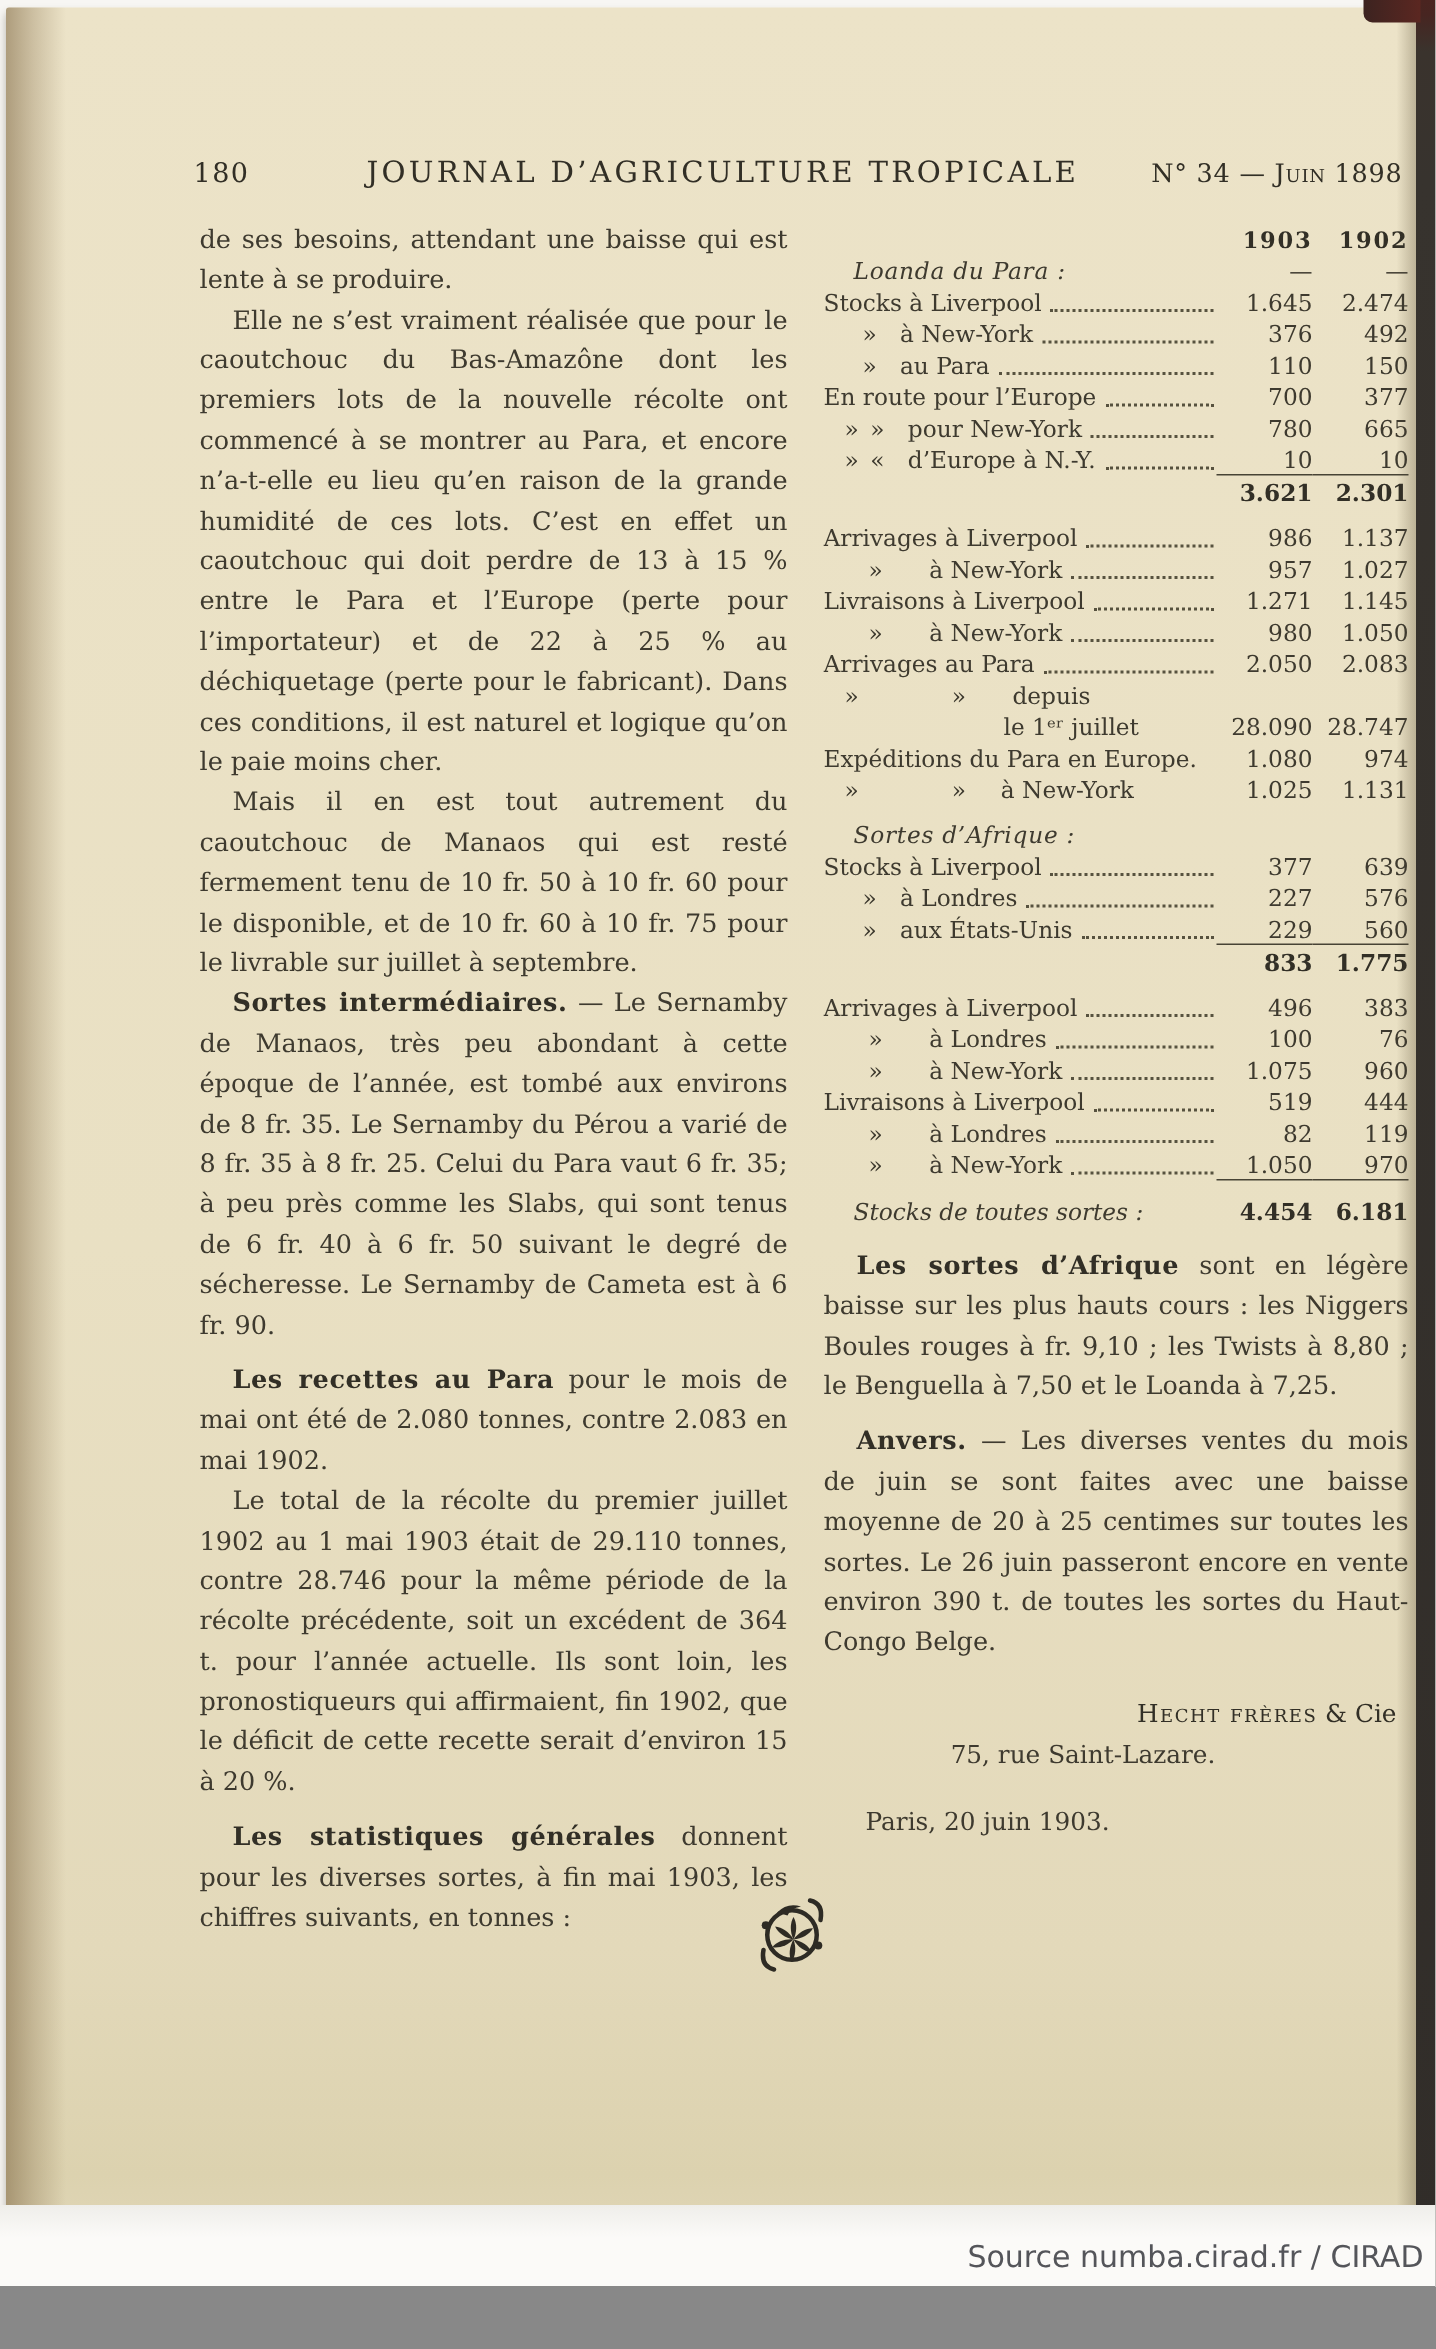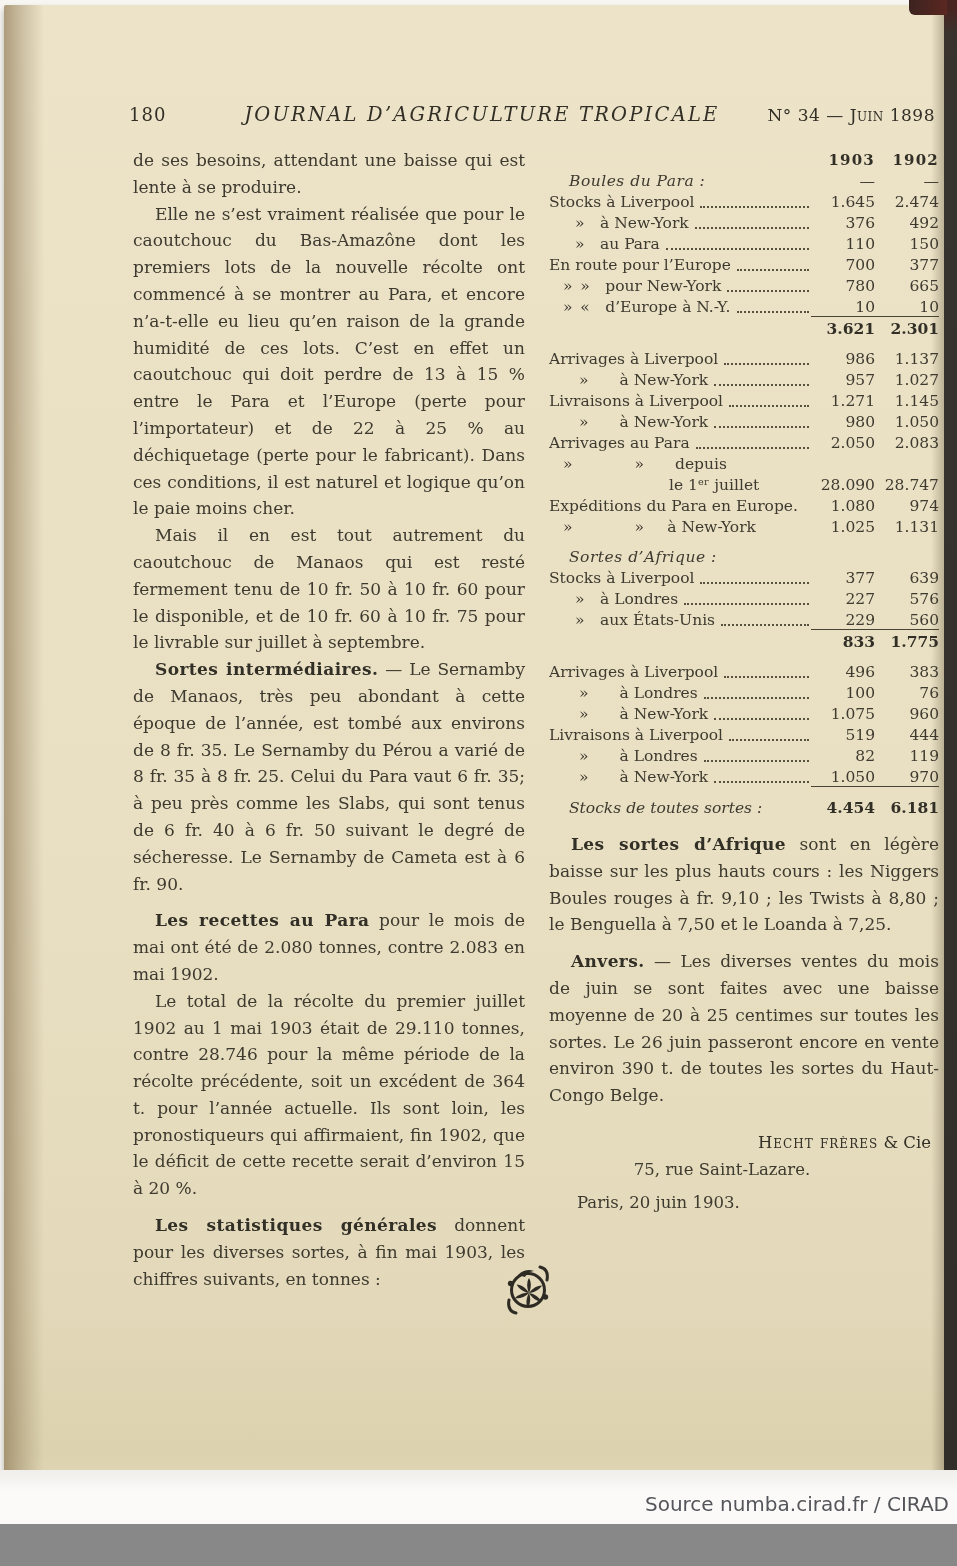--- a/index.html
+++ b/index.html
@@ -39,21 +39,21 @@
     border-radius:0 0 0 6px;
   }
   
   .page-header{
     position:absolute;left:129px;top:103px;width:806px;
     display:flex;align-items:baseline;color:var(--ink-bold);
   }
   .page-num{font-size:18px;letter-spacing:1px;}
   .journal-title{
     flex:1;text-align:center;font-size:19.5px;letter-spacing:2.2px;
-    white-space:nowrap;padding-left:30px;font-style:italic;
+    white-space:nowrap;padding-left:30px;
   }
   .issue-info{font-size:17px;letter-spacing:.5px;white-space:nowrap;}
   .issue-info .sc{font-variant:small-caps;}
   
   .col{position:absolute;top:147px;width:392px;color:var(--ink);}
   .col-left{left:133px;}
   .col-right{left:549px;top:148px;width:390px;}
   .para{
     margin:0;font-size:17px;line-height:26.8px;text-align:justify;
     text-justify:inter-word;hyphens:none;
@@ -75,21 +75,21 @@
     font-weight:700;color:var(--ink-bold);border-top:1.5px solid #474335;
   }
   tr.r-grand .t-label{font-style:italic;padding-left:20px;}
   tr.gap td{padding-top:9px;}
   tr.no-dots .t-leader{visibility:hidden;}
   
   .right-prose{margin-top:14px;}
   .sig-name{margin-top:24px;text-align:right;padding-right:8px;font-size:16.5px;color:var(--ink-bold);}
   .sig-name .sc{font-variant:small-caps;letter-spacing:1px;}
   .sig-addr{margin-top:8px;text-align:center;padding-right:44px;font-size:16.5px;}
-  .dateline{margin-top:14px;padding-left:28px;font-size:16.5px;}
+  .dateline{margin-top:26px;padding-left:28px;font-size:16.5px;}
   
   .ornament{position:absolute;left:495px;top:1256px;width:64px;height:64px;}
   
   .scan-footer{
     position:absolute;left:0;bottom:0;width:100%;height:54px;
     background:linear-gradient(180deg,#efeeea,#fbfaf8 40%);
     display:flex;align-items:center;justify-content:flex-end;
   }
   .scan-footer span{
     font-family:"DejaVu Sans","Liberation Sans",sans-serif;
@@ -129,21 +129,21 @@
 
       <tr class="r-years">
             <td class="c-label">
               <span class="t-label"></span>
             </td>
             <td class="c-num">1903</td>
             <td class="c-num">1902</td>
           </tr>
           <tr class="r-heading">
             <td class="c-label">
-              <span class="t-label">Boules du Para :</span>
+              <span class="t-label">Loanda du Para :</span>
             </td>
             <td class="c-num">—</td>
             <td class="c-num">—</td>
           </tr>
           <tr class="r-data">
             <td class="c-label">
               <span class="t-label">Stocks à Liverpool</span>
               <span class="t-leader"></span>
             </td>
             <td class="c-num">1.645</td>

